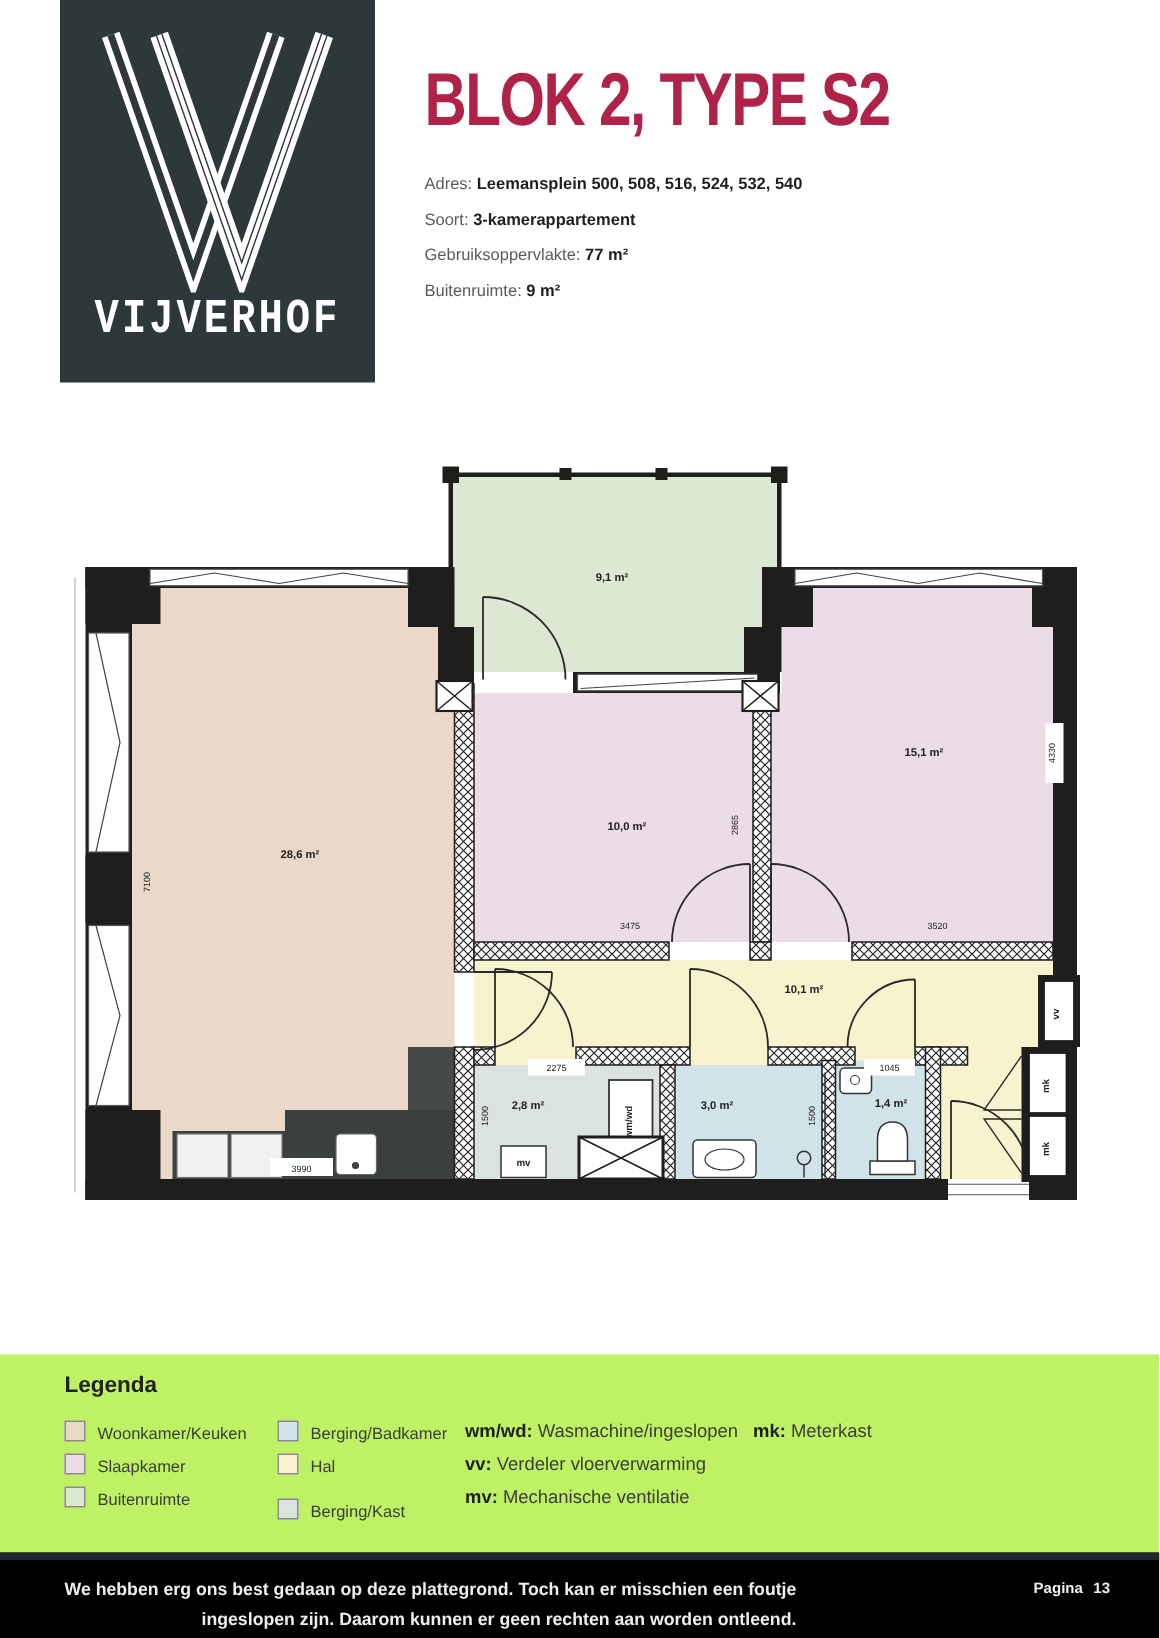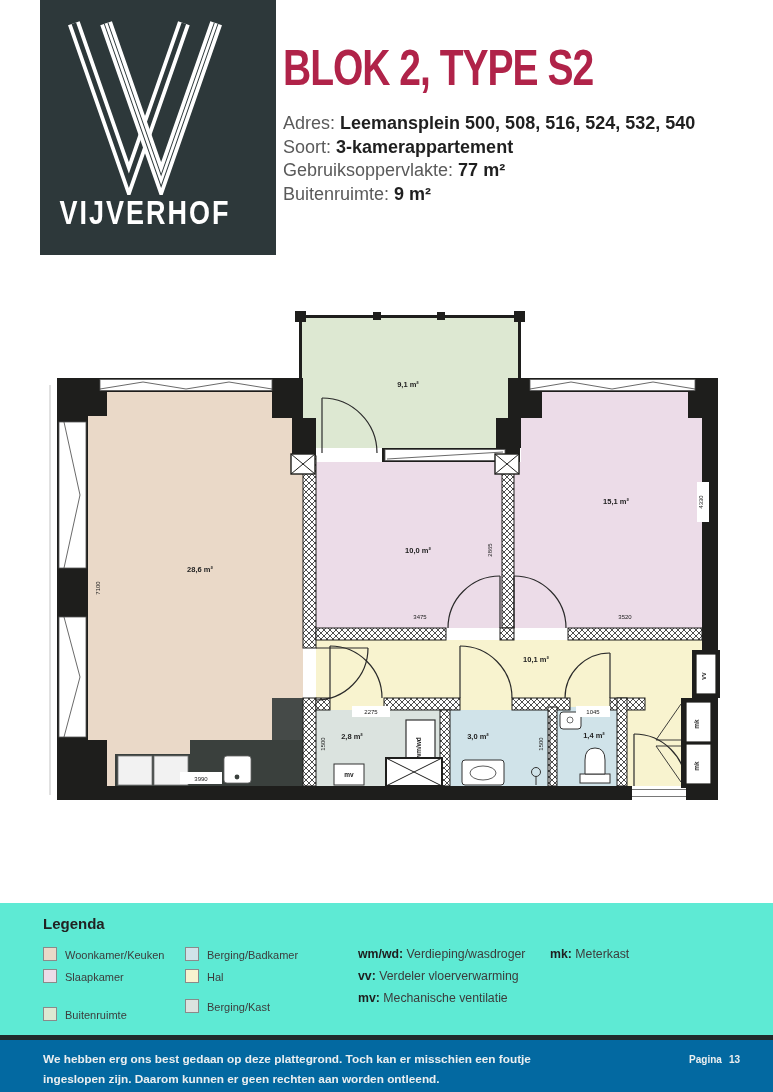--- a/index.html
+++ b/index.html
@@ -1,35 +1,35 @@
 <!DOCTYPE html>
 <html><head>
 <meta charset="utf-8">
 <style>
   html,body{margin:0;padding:0;background:#fff;}
   .page{position:relative;width:773px;height:1092px;background:#ffffff;overflow:hidden;
         font-family:"Liberation Sans", sans-serif;}
   
-  .logo-box{position:absolute;left:40px;top:0;width:236px;height:255px;background:#2d383a;}
+  .logo-box{position:absolute;left:40px;top:0;width:210px;height:255px;background:#2d383a;font-family:Liberation Mono, monospace;}
   .logo-mark{position:absolute;left:0;top:10px;width:210px;height:185px;}
   .logo-word{position:absolute;left:0;bottom:26px;width:210px;text-align:center;color:#fff;
              font-size:27px;font-weight:700;letter-spacing:2px;transform:scaleY(1.2);}
   .title{position:absolute;left:283px;top:40px;font-size:39px;font-weight:700;
          letter-spacing:-1px;transform:scaleY(1.28);transform-origin:left top;white-space:nowrap;}
-  .info{position:absolute;left:283px;top:112px;font-size:18px;color:#5a5a5a;line-height:23.5px;}
+  .info{position:absolute;left:283px;top:112px;font-size:11px;color:#5a5a5a;line-height:23.5px;}
   .info b{color:#1f1f1f;}
   
   .plan{position:absolute;left:0;top:270px;width:773px;height:622px;}
   
-  .legend{position:absolute;left:0;top:903px;width:773px;height:132px;background:#5eead4;}
+  .legend{position:absolute;left:0;top:903px;width:773px;height:132px;background:#bef264;}
   .legend-title{position:absolute;left:43px;top:12px;font-size:15px;font-weight:700;color:#222;}
   .lg-item{position:absolute;height:14px;font-size:11px;color:#3c3c3c;white-space:nowrap;}
   .swatch{display:inline-block;width:12px;height:12px;border:1px solid #8a8a8a;vertical-align:-2px;margin-right:8px;}
   .abbr{position:absolute;font-size:12.3px;color:#3c3c3c;white-space:nowrap;}
-  .abbr b{color:#1e1e1e;margin-left:48px;}
+  .abbr b{color:#1e1e1e;}
   .compass{position:absolute;left:622px;top:8px;width:150px;text-align:center;}
   .compass-text{font-size:12.3px;line-height:18px;margin-top:6px;}
   .compass-text .b{font-weight:700;}
   
   .footer{position:absolute;left:0;top:1035px;width:773px;height:57px;background:#2d383a;
           border-top:5px solid #202a2c;box-sizing:border-box;}
   .footer-text{position:absolute;left:43px;top:9px;font-size:11.8px;font-weight:700;color:#eceff0;line-height:20px;}
   .footer-page{position:absolute;right:33px;top:14px;font-size:10px;font-weight:700;color:#eceff0;}
   .footer-page .num{margin-left:7px;}
   
@@ -273,50 +273,50 @@
 
   <div class="legend">
     <div class="legend-title">Legenda</div>
 
     <div class="lg-item" style="left:43px;top:44px;">
       <span class="swatch" style="background-color: rgb(234, 217, 200);"></span><span>Woonkamer/Keuken</span>
     </div>
     <div class="lg-item" style="left:43px;top:66px;">
       <span class="swatch" style="background-color: rgb(236, 220, 232);"></span><span>Slaapkamer</span>
     </div>
-    <div class="lg-item" style="left:43px;top:88px;margin-top:16px;">
+    <div class="lg-item" style="left:43px;top:88px;">
       <span class="swatch" style="background-color: rgb(221, 232, 210);"></span><span>Buitenruimte</span>
     </div>
 
     <div class="lg-item" style="left:185px;top:44px;">
       <span class="swatch" style="background-color: rgb(208, 227, 233);"></span><span>Berging/Badkamer</span>
     </div>
     <div class="lg-item" style="left:185px;top:66px;">
       <span class="swatch" style="background-color: rgb(248, 243, 207);"></span><span>Hal</span>
     </div>
     <div class="lg-item" style="left:185px;top:96px;">
       <span class="swatch" style="background-color: rgb(219, 227, 223);"></span><span>Berging/Kast</span>
     </div>
 
     <div class="abbr" style="left:310px;top:44px;">
-      <b>wm/wd:</b> <span>Verdieping/wasdroger</span>
+      <b>wm/wd:</b> <span>Wasmachine/ingeslopen</span>
     </div>
     <div class="abbr" style="left:310px;top:66px;">
       <b>vv:</b> <span>Verdeler vloerverwarming</span>
     </div>
     <div class="abbr" style="left:310px;top:88px;">
       <b>mv:</b> <span>Mechanische ventilatie</span>
     </div>
     <div class="abbr" style="left:502px;top:44px;">
       <b>mk:</b> <span>Meterkast</span>
     </div>
 
   </div>
 
-  <div class="footer" style="background-color: #0369a1;">
+  <div class="footer" style="background-color: #000000; text-align: right;">
     <div class="footer-text">
       <div>We hebben erg ons best gedaan op deze plattegrond. Toch kan er misschien een foutje</div>
       <div>ingeslopen zijn. Daarom kunnen er geen rechten aan worden ontleend.</div>
     </div>
     <div class="footer-page">
       <span>Pagina</span><span class="num">13</span>
     </div>
   </div>
 
 </div>

